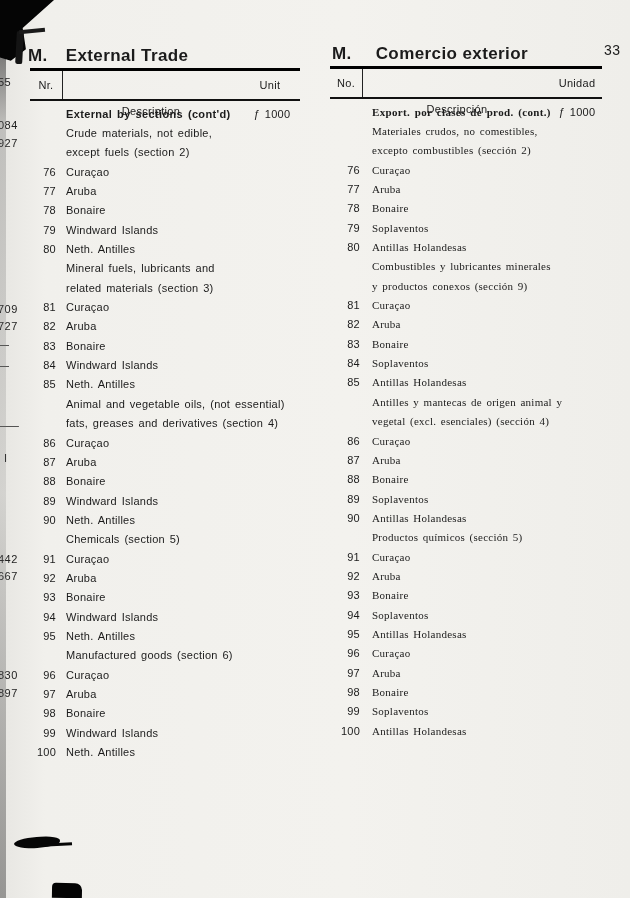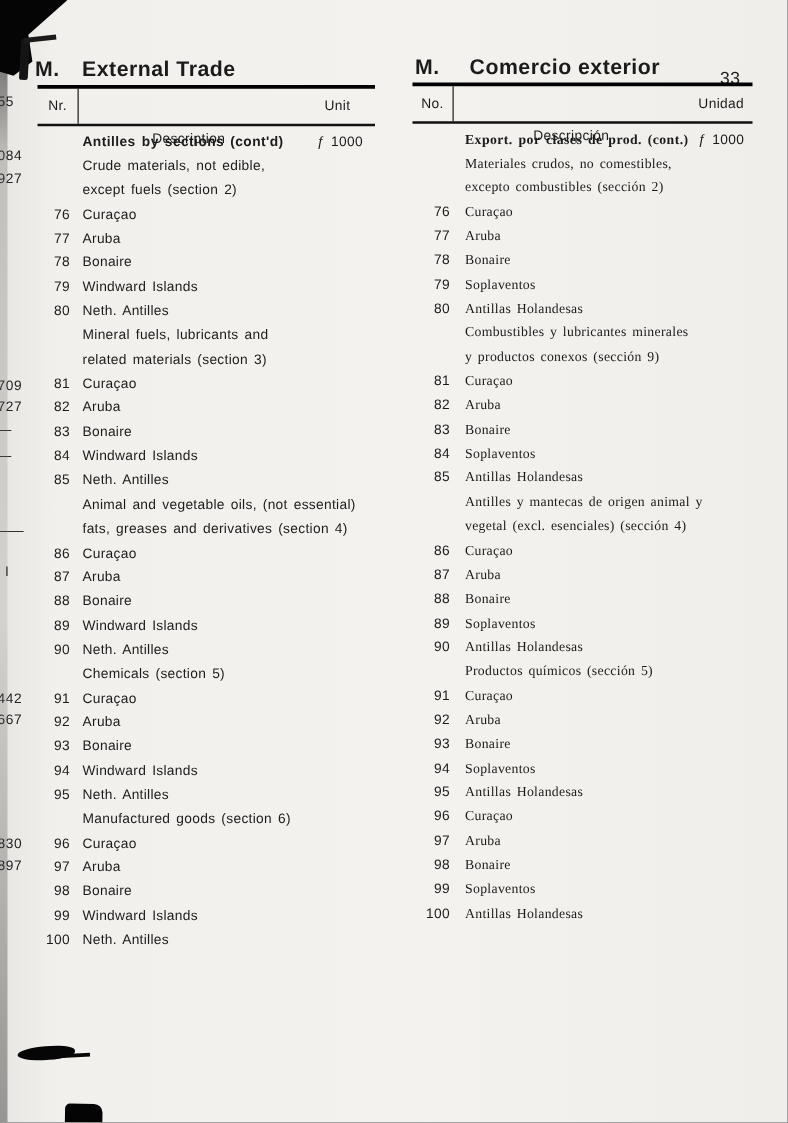--- a/index.html
+++ b/index.html
@@ -56,21 +56,21 @@
   .rows{position:absolute;top:58px;left:0;right:0;}
   .row{height:19.35px;display:flex;align-items:center;position:relative;white-space:nowrap;word-spacing:1.5px;letter-spacing:.25px;}
   .row-no{flex:0 0 26px;text-align:right;}
   .row-text{margin-left:10px;}
   .col-right .row-no{flex-basis:30px;}
   .col-right .row-text{margin-left:12px;font-family:Liberation Serif, serif;}
   .row-head .row-text{font-weight:700;letter-spacing:.35px;}
   .row-unit{position:absolute;left:212px;width:60px;text-align:center;font-weight:400;}
   .col-right .row-unit{left:222px;width:50px;}
 
-  .page-number{position:absolute;left:576px;top:42px;font-size:14px;letter-spacing:.5px;margin-top:12px;}
+  .page-number{position:absolute;left:604px;top:42px;font-size:14px;letter-spacing:.5px;}
 </style>
 </head>
 <body>
 
 <div class="page">
 
   <div class="edge-shade"></div>
   <div class="blob-corner"></div>
   <div class="smudge"></div>
   <div class="smudge2"></div>
@@ -100,21 +100,21 @@
     </div>
     <div class="thead">
       <span class="h-cell h-nr">Nr.</span>
       <span class="h-cell h-desc">Description</span>
       <span class="h-cell h-unit">Unit</span>
     </div>
     <div class="rows">
 
     <div class="row row-head">
           <span class="row-no"></span>
-          <span class="row-text">Antilles by sections (cont'd)</span>
+          <span class="row-text">External by sections (cont'd)</span>
           <span class="row-unit">ƒ 1000</span>
         </div>
         <div class="row row-section">
           <span class="row-no"></span>
           <span class="row-text">Crude materials, not edible,</span>
           <span class="row-unit"></span>
         </div>
         <div class="row row-section">
           <span class="row-no"></span>
           <span class="row-text">except fuels (section 2)</span>

